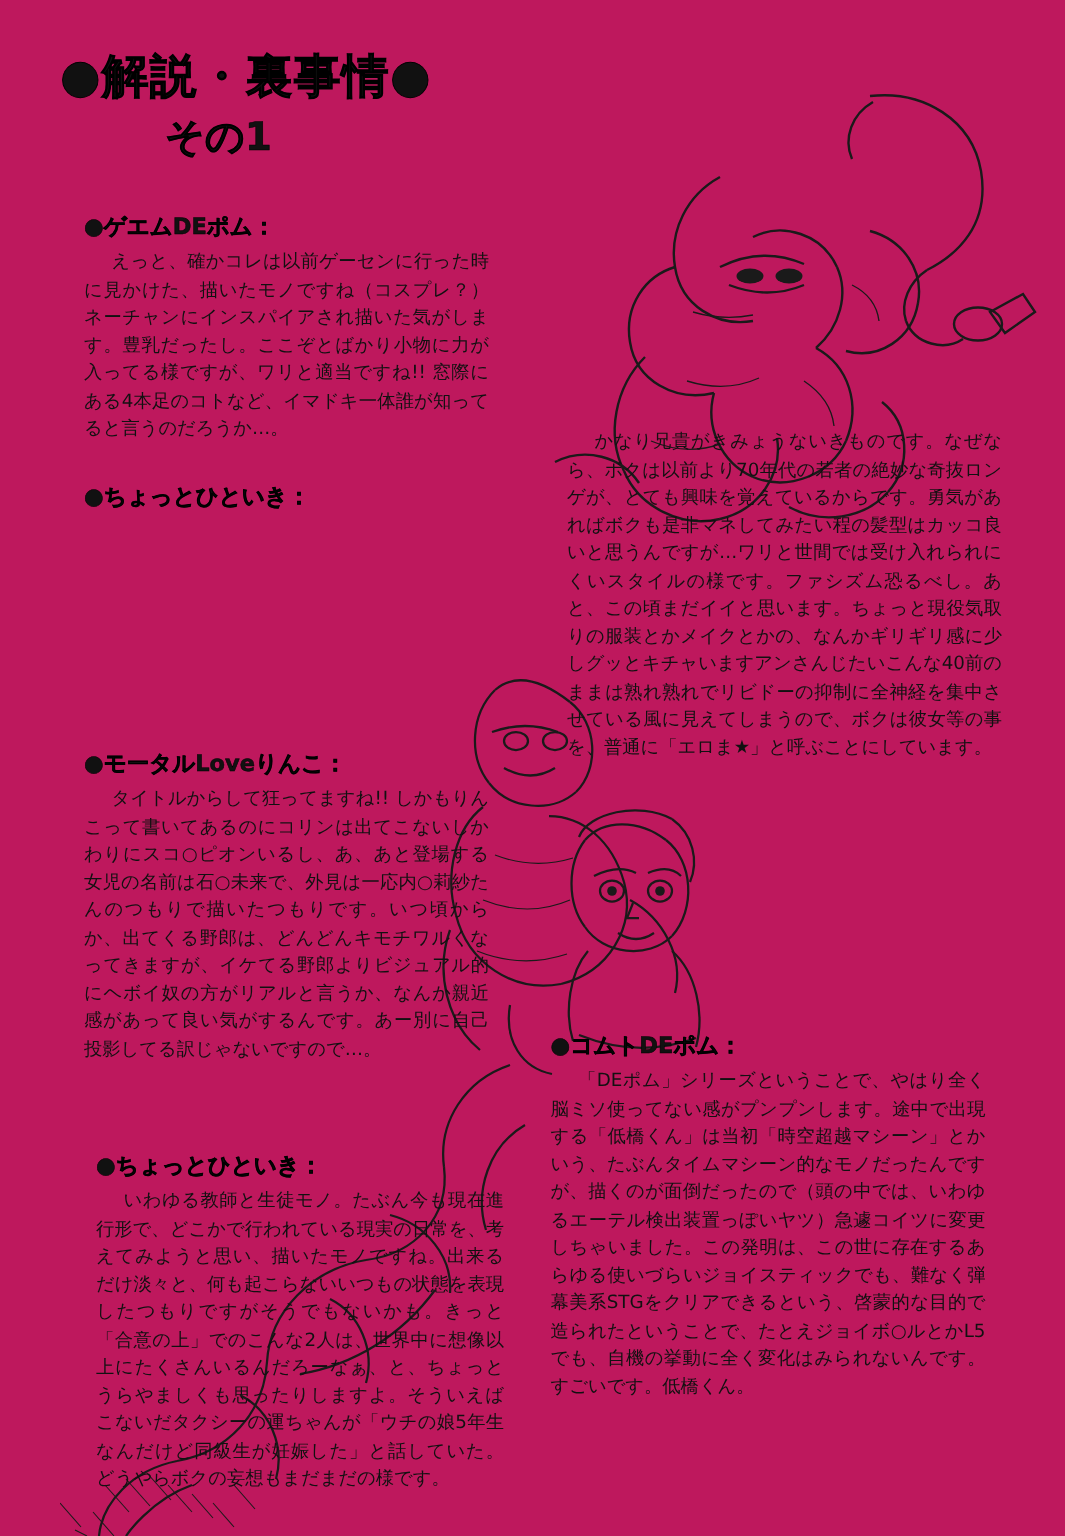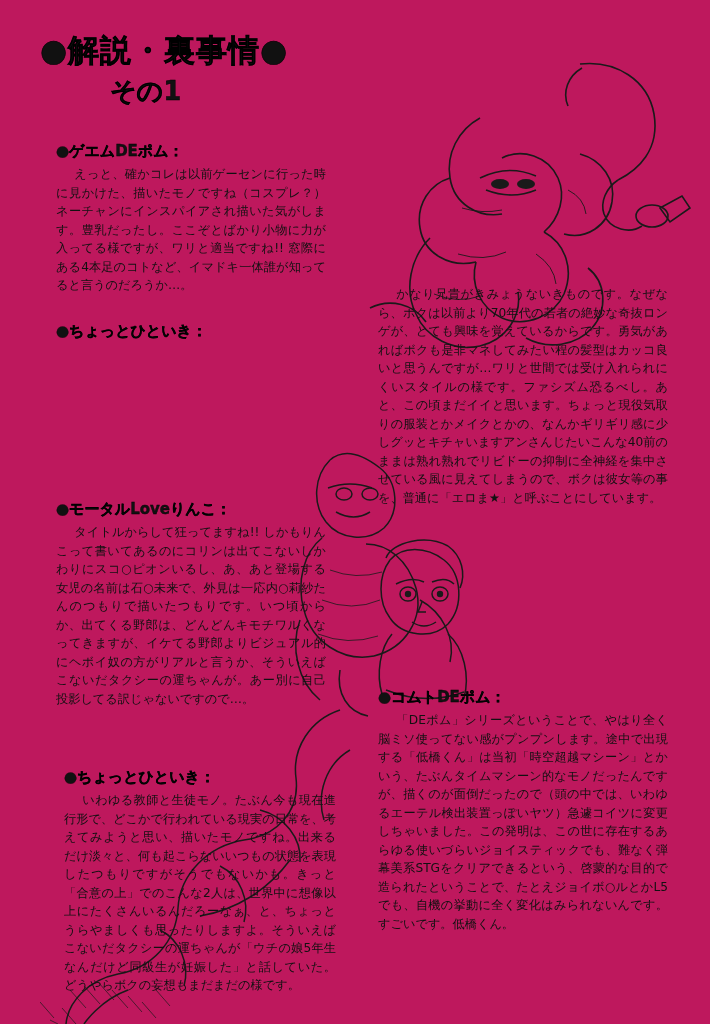--- a/index.html
+++ b/index.html
@@ -73,21 +73,21 @@
   }
 
   
   #sec-game      { left: 56px;  top: 142px; width: 270px; }
   #sec-sister    { left: 56px;  top: 322px; width: 268px; }
   #sec-mortal    { left: 56px;  top: 500px; width: 270px; }
   #sec-hitoiki   { left: 64px;  top: 768px; width: 272px; }
 
   
   #sec-oniichan  { left: 378px; top: 285px; width: 290px; }
-  #sec-comuto    { left: 378px; top: 688px; width: 290px; }
+  #sec-comuto    { left: 367px; top: 688px; width: 290px; }
 
   
   .art {
     position: absolute;
     pointer-events: none;
   }
   #art-top   { left: 330px; top: 58px;  width: 372px; height: 320px; }
   #art-mid   { left: 270px; top: 420px; width: 230px; height: 300px; }
   #art-girl  { left: 352px; top: 530px; width: 150px; height: 180px; }
   #art-bot   { left: 40px;  top: 690px; width: 340px; height: 334px; }
@@ -227,21 +227,21 @@
     <div class="sec-head">●ゲエムDEポム：</div>
     <div class="sec-body">えっと、確かコレは以前ゲーセンに行った時に見かけた、描いたモノですね（コスプレ？）ネーチャンにインスパイアされ描いた気がします。豊乳だったし。ここぞとばかり小物に力が入ってる様ですが、ワリと適当ですね!! 窓際にある4本足のコトなど、イマドキ一体誰が知ってると言うのだろうか…。</div>
   </div>
 
   <div class="section" id="sec-sister">
     <div class="sec-head">●ちょっとひといき：</div>
   </div>
 
   <div class="section" id="sec-mortal">
     <div class="sec-head">●モータルLoveりんこ：</div>
-    <div class="sec-body">タイトルからして狂ってますね!! しかもりんこって書いてあるのにコリンは出てこないしかわりにスコ○ピオンいるし、あ、あと登場する女児の名前は石○未来で、外見は一応内○莉紗たんのつもりで描いたつもりです。いつ頃からか、出てくる野郎は、どんどんキモチワルくなってきますが、イケてる野郎よりビジュアル的にヘボイ奴の方がリアルと言うか、そういえばこないだタクシーの運ちゃんが。あー別に自己投影してる訳じゃないですので…。</div>
+    <div class="sec-body">タイトルからして狂ってますね!! しかもりんこって書いてあるのにコリンは出てこないしかわりにスコ○ピオンいるし、あ、あと登場する女児の名前は石○未来で、外見は一応内○莉紗たんのつもりで描いたつもりです。いつ頃からか、出てくる野郎は、どんどんキモチワルくなってきますが、イケてる野郎よりビジュアル的にヘボイ奴の方がリアルと言うか、なんか親近感があって良い気がするんです。あー別に自己投影してる訳じゃないですので…。</div>
   </div>
 
   <div class="section" id="sec-hitoiki">
     <div class="sec-head">●ちょっとひといき：</div>
     <div class="sec-body">いわゆる教師と生徒モノ。たぶん今も現在進行形で、どこかで行われている現実の日常を、考えてみようと思い、描いたモノですね。出来るだけ淡々と、何も起こらないいつもの状態を表現したつもりですがそうでもないかも。きっと「合意の上」でのこんな2人は、世界中に想像以上にたくさんいるんだろーなぁ、と、ちょっとうらやましくも思ったりしますよ。そういえばこないだタクシーの運ちゃんが「ウチの娘5年生なんだけど同級生が妊娠した」と話していた。どうやらボクの妄想もまだまだの様です。</div>
   </div>
 
   <div class="section" id="sec-oniichan">
     <div class="sec-body">かなり兄貴がきみょうないきものです。なぜなら、ボクは以前より70年代の若者の絶妙な奇抜ロンゲが、とても興味を覚えているからです。勇気があればボクも是非マネしてみたい程の髪型はカッコ良いと思うんですが…ワリと世間では受け入れられにくいスタイルの様です。ファシズム恐るべし。あと、この頃まだイイと思います。ちょっと現役気取りの服装とかメイクとかの、なんかギリギリ感に少しグッとキチャいますアンさんじたいこんな40前のままは熟れ熟れでリビドーの抑制に全神経を集中させている風に見えてしまうので、ボクは彼女等の事を、普通に「エロま★」と呼ぶことにしています。</div>
   </div>

